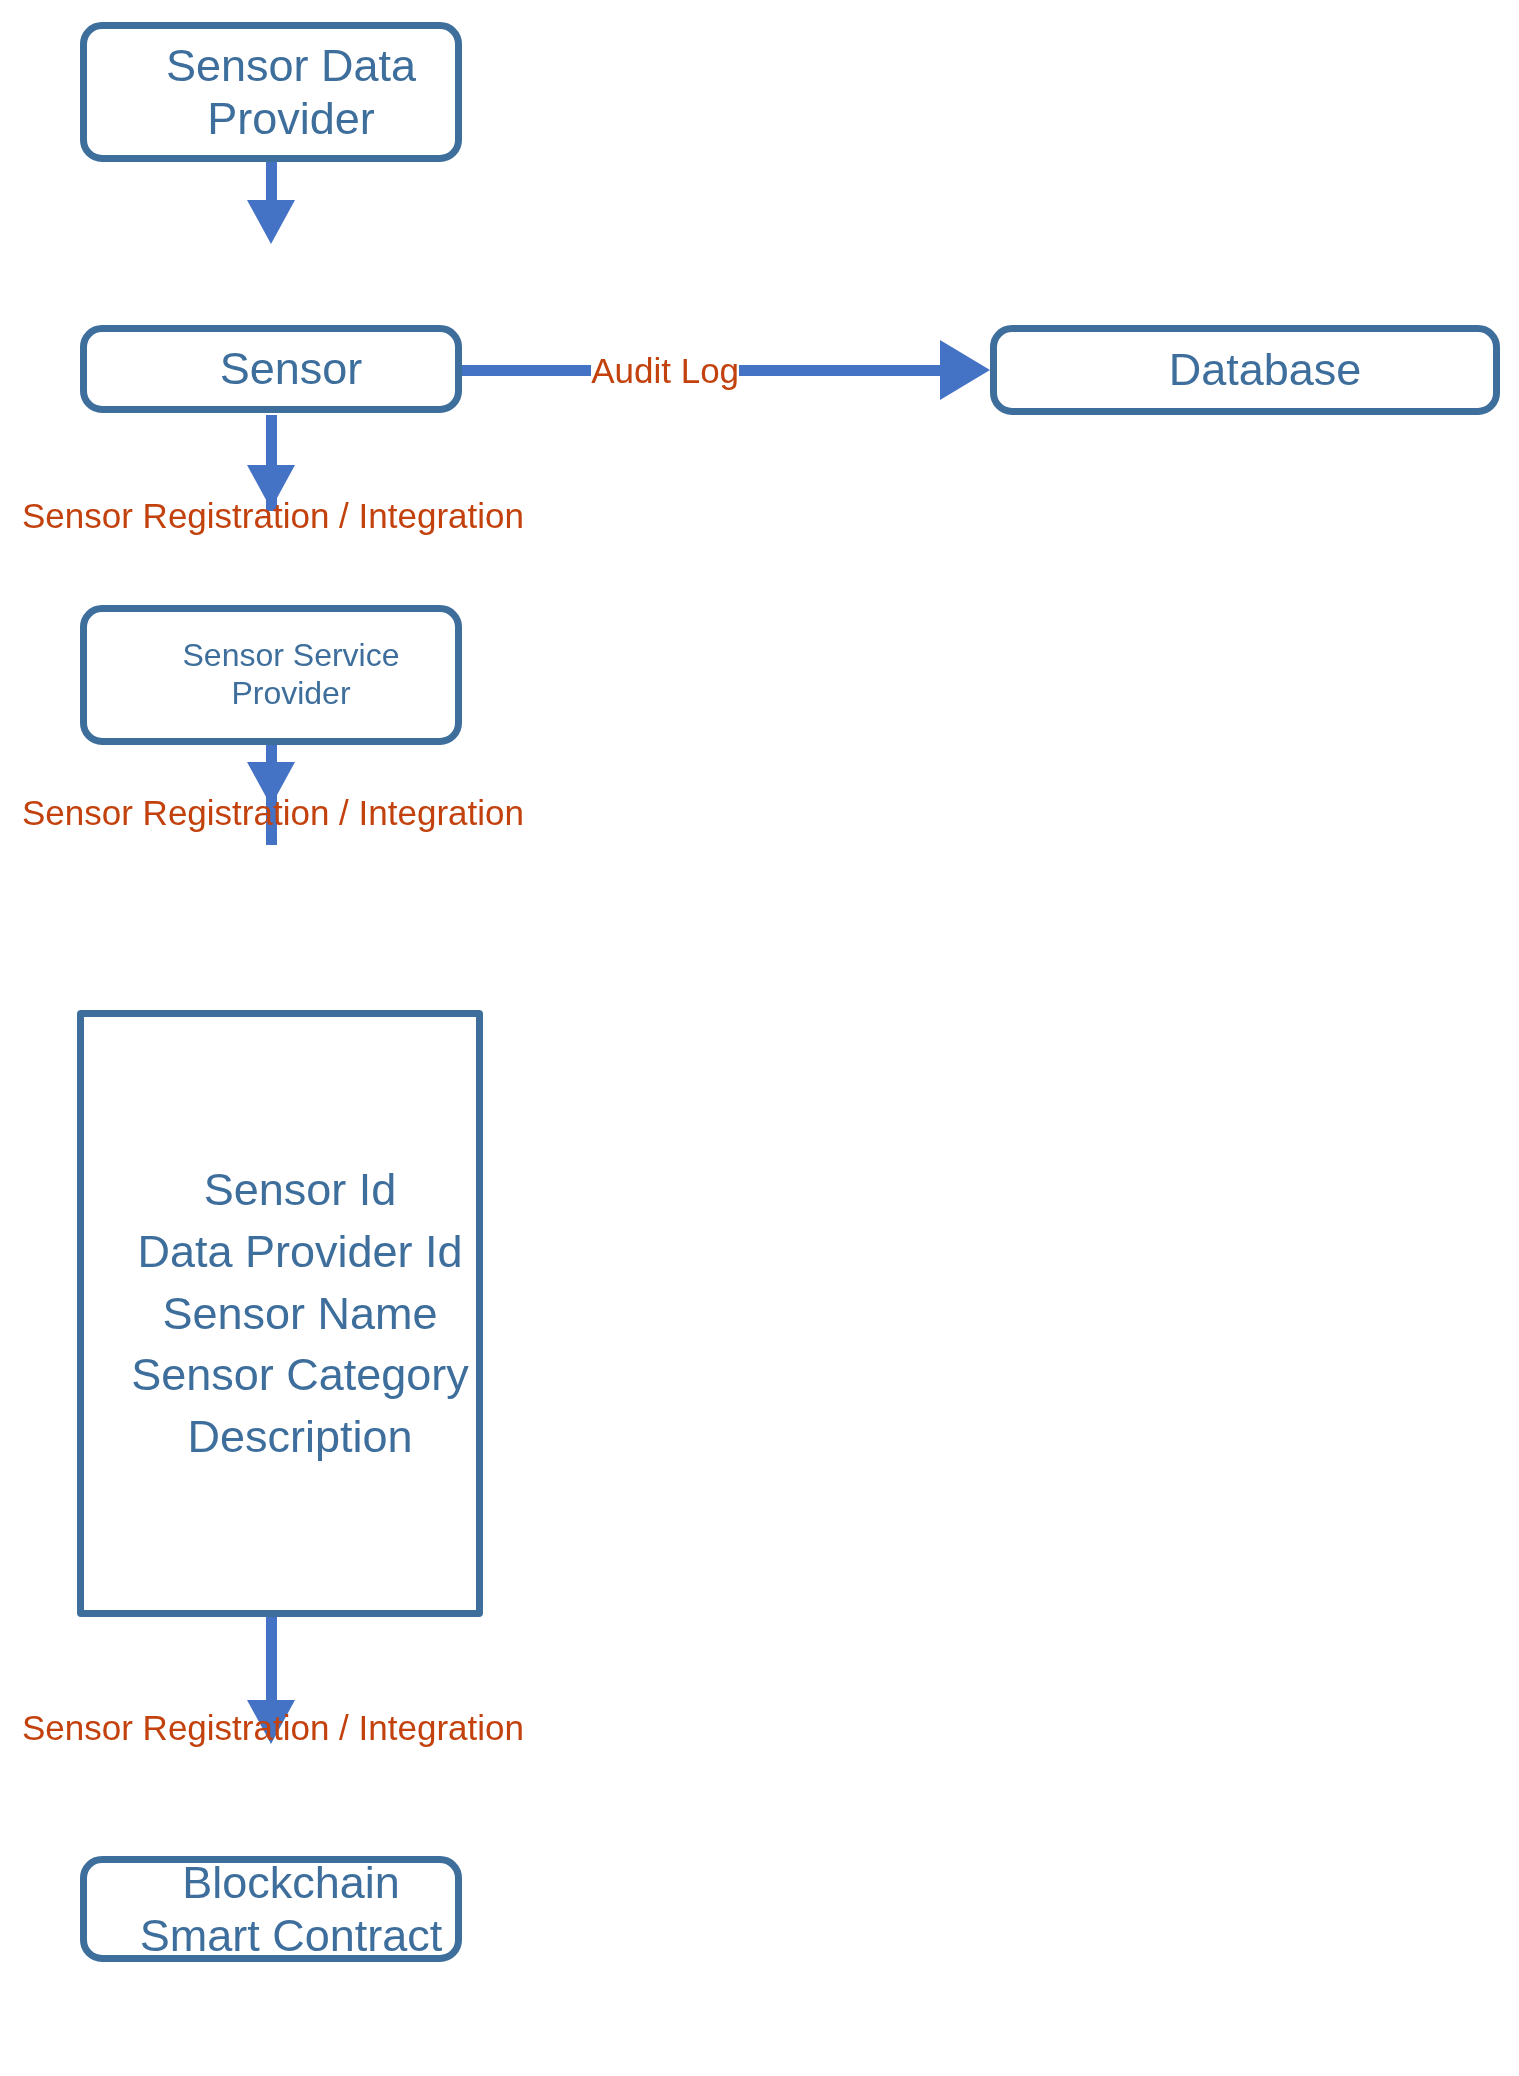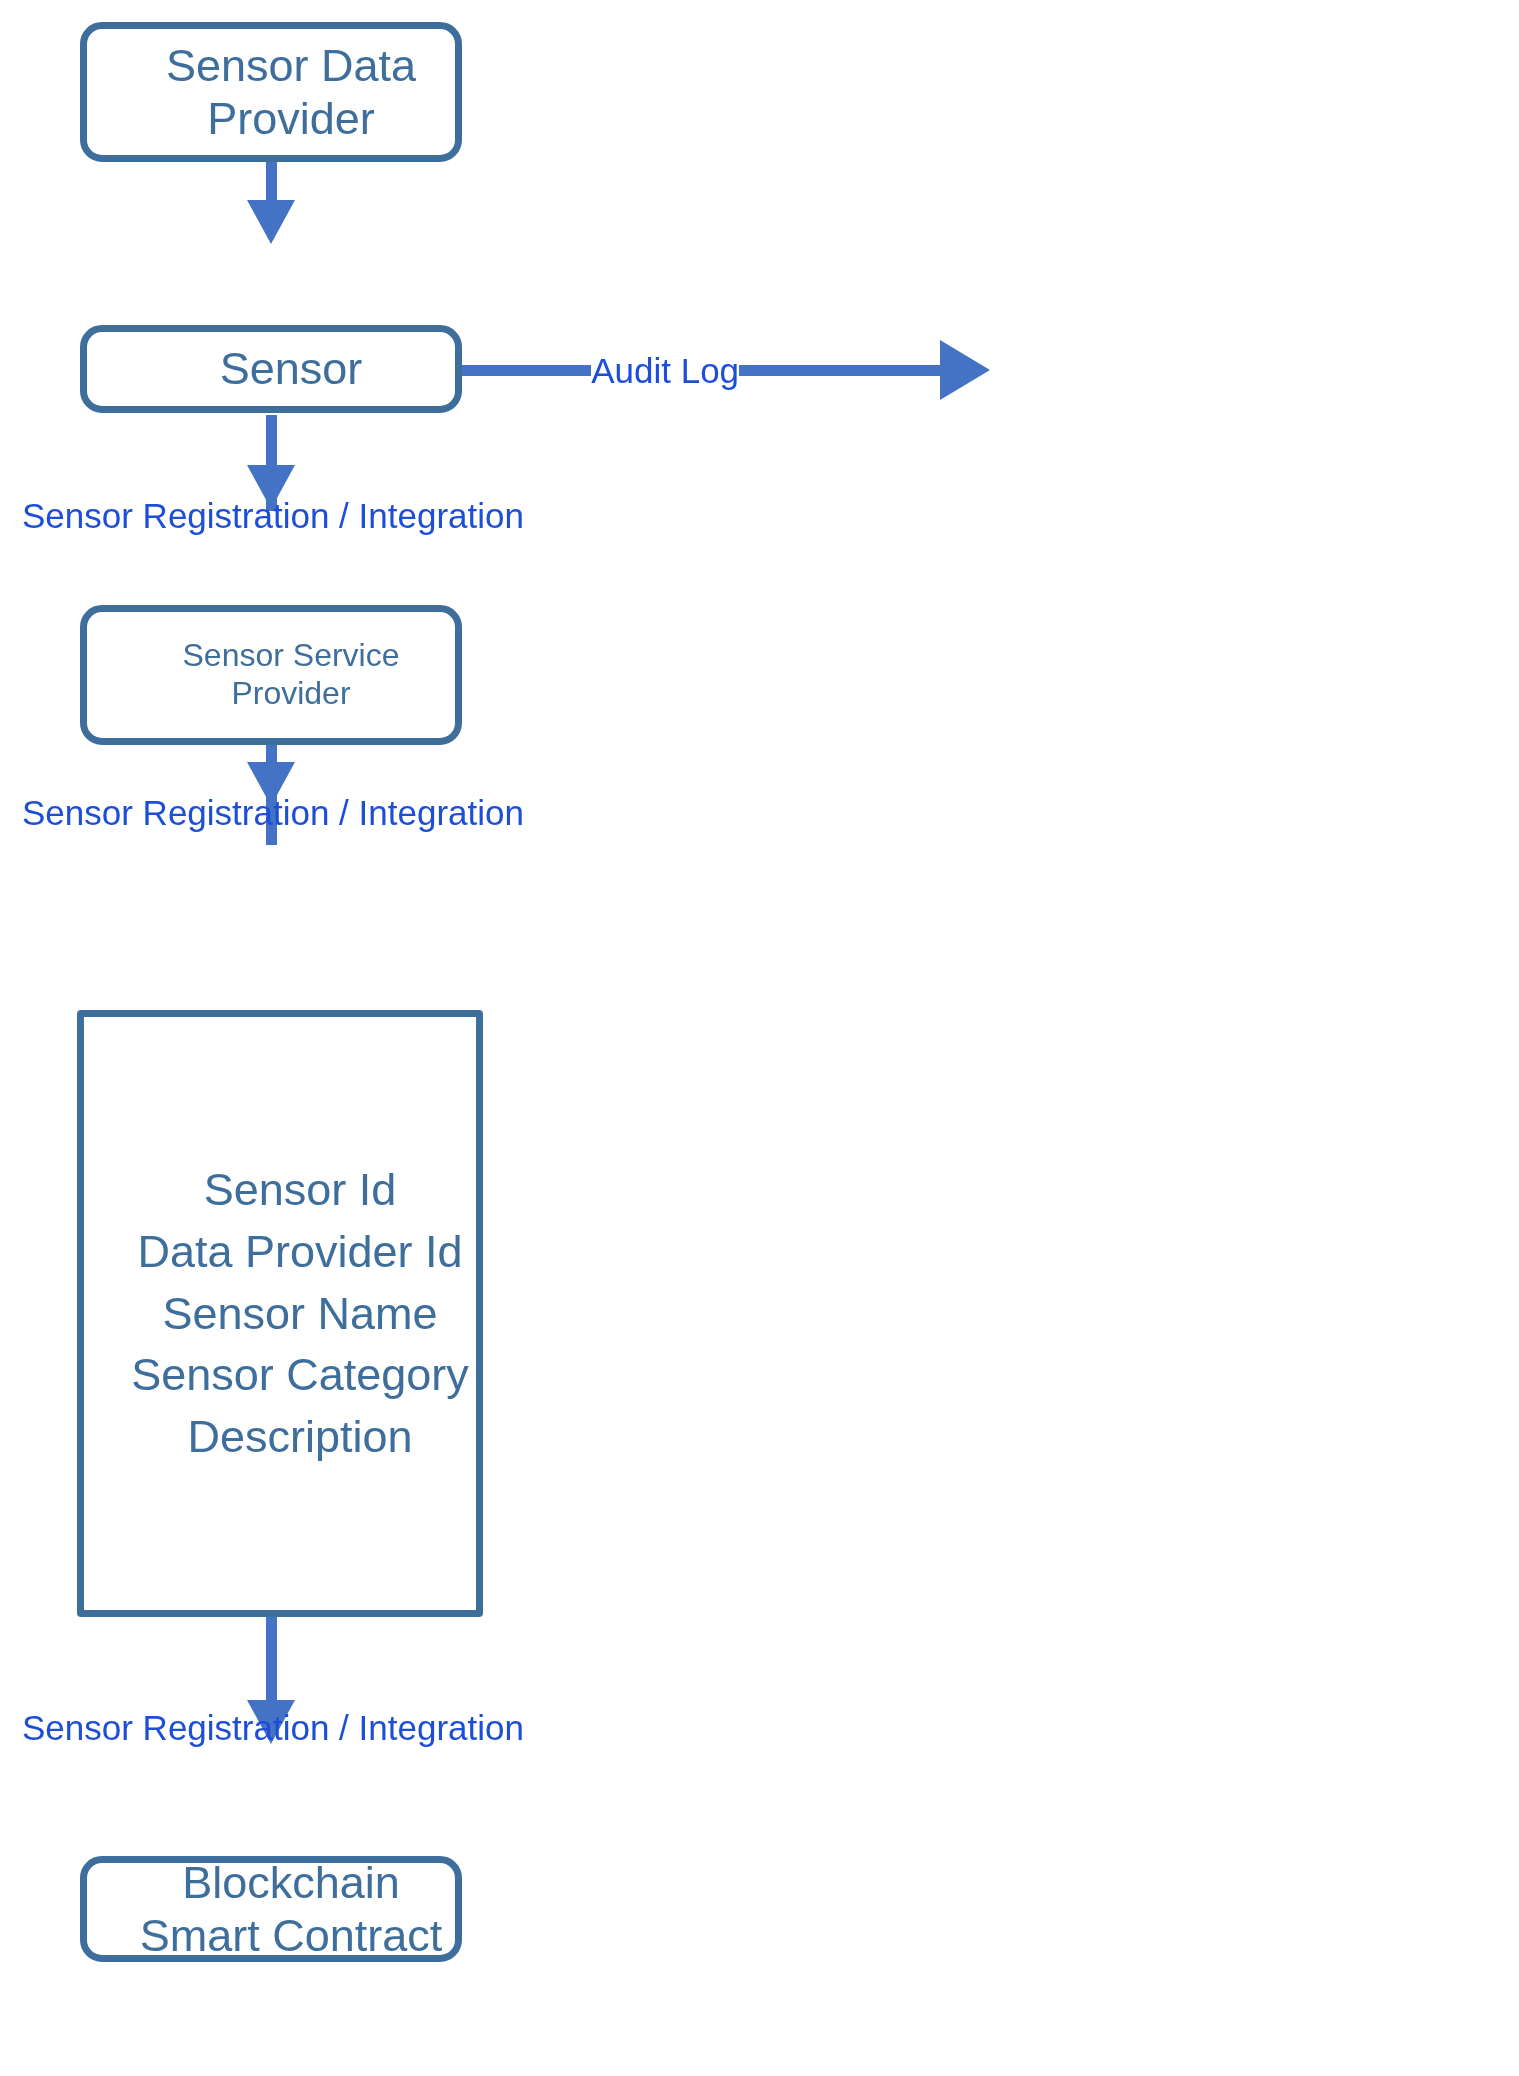--- a/index.html
+++ b/index.html
@@ -87,21 +87,21 @@
   .hhead {
     position: absolute;
     width: 0;
     height: 0;
     border-top: 30px solid transparent;
     border-bottom: 30px solid transparent;
     border-left: 50px solid #4472C4;
   }
   .edge-label {
     position: absolute;
-    color: #1d4ed8;
+    color: #c2410c;
     font-family: "Liberation Sans", sans-serif;
     font-size: 35px;
     white-space: nowrap;
     line-height: 1;
   }
 
   
   #conn1-line  { top: 162px; height: 46px; }
   #conn1-head  { top: 200px; }
   #conn2-head  { top: 465px; }
@@ -123,20 +123,21 @@
 </head>
 <body>
 
 <div id="canvas">
 
   <div class="node" id="node-sensor-data-provider">Sensor Data
 Provider</div>
 
   <div class="node" id="node-sensor">Sensor</div>
 
+  <div class="node" id="node-database">Database</div>
 
   <div class="node" id="node-sensor-service-provider">Sensor Service
 Provider</div>
 
   <div class="node" id="node-sensor-attributes">Sensor Id
 Data Provider Id
 Sensor Name
 Sensor Category
 Description</div>
 

